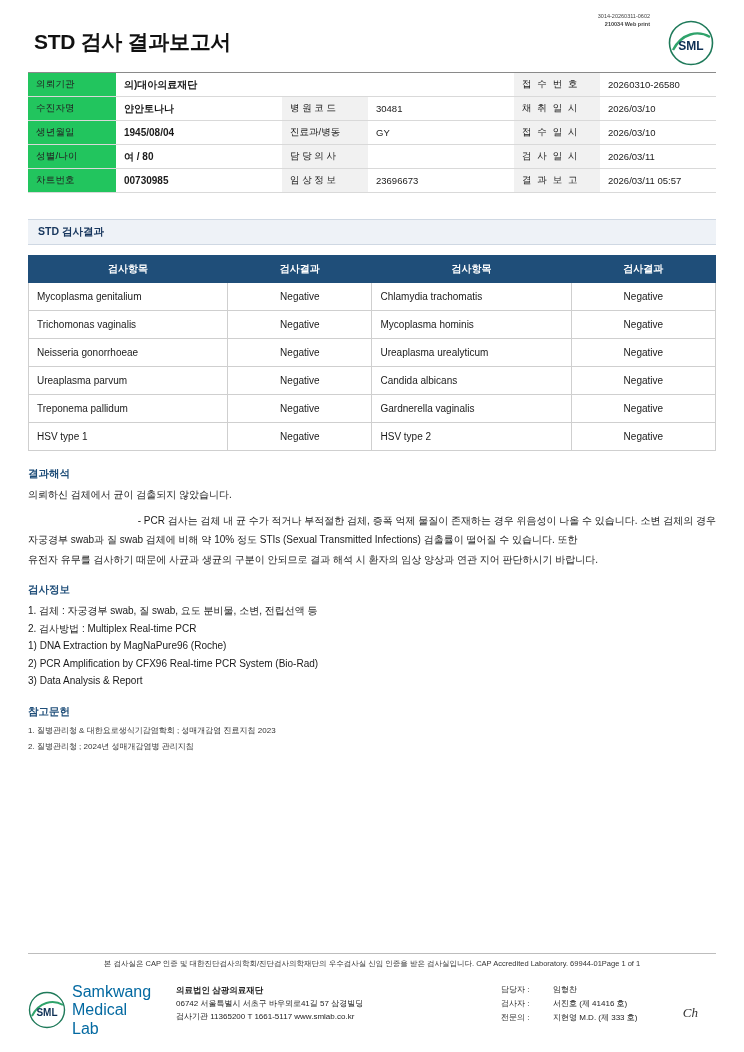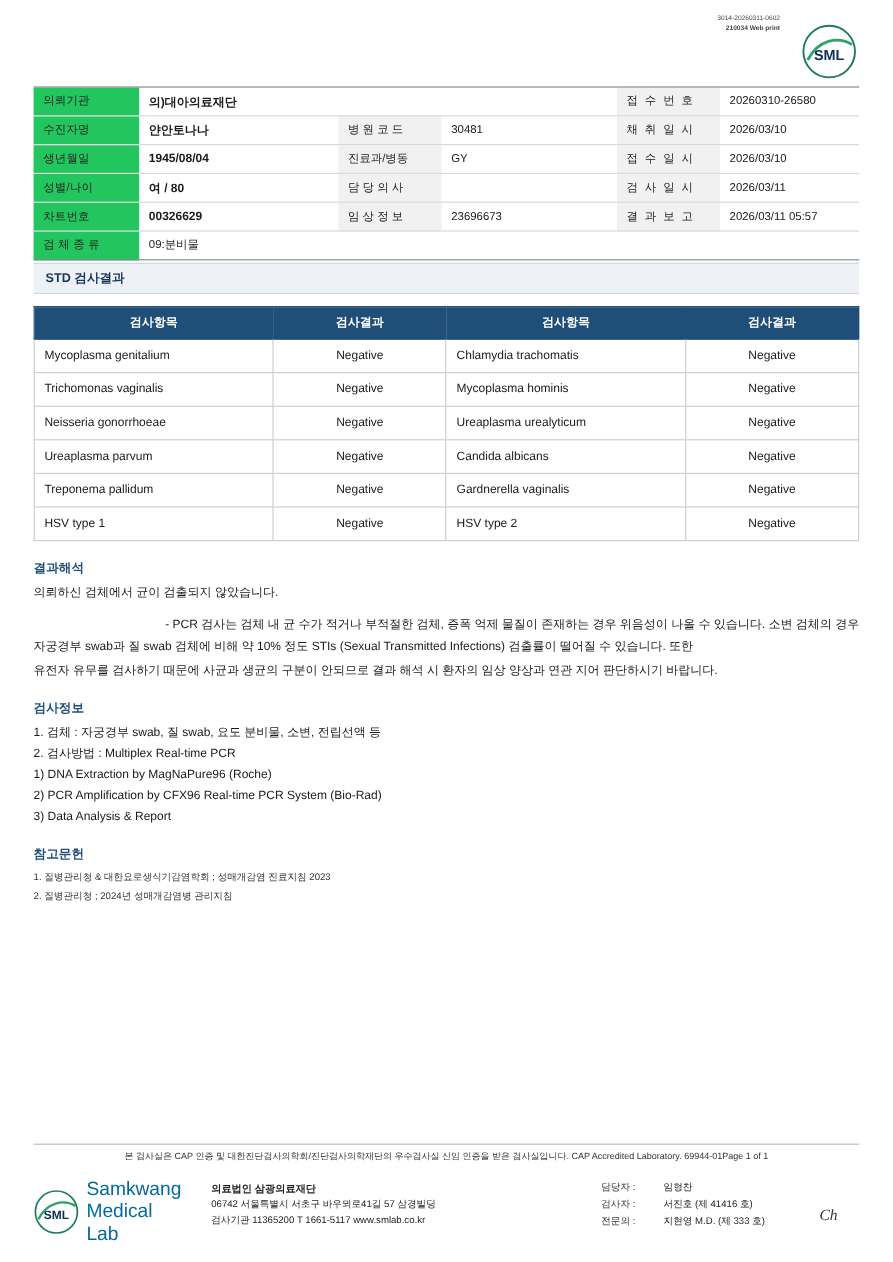--- a/index.html
+++ b/index.html
@@ -107,21 +107,21 @@
   }
   .info-table .val3 {
     font-size: 9.5px;
   }
   .info-table tr.last td {
     border-bottom: 1.5px solid #8a8a8a;
   }
 
   
   .section-banner {
-    margin-top: 2px;
+    margin-top: 26px;
     background: #eef2f7;
     border-top: 1px solid #cfd8e3;
     border-bottom: 1px solid #cfd8e3;
     padding: 5px 10px;
     font-size: 10.5px;
     font-weight: bold;
     color: #17365d;
   }
 
   
@@ -254,20 +254,21 @@
     font-size: 13px;
     color: #333;
   }
 </style>
 </head>
 <body>
 
 <div class="page">
 
   <div class="header">
+    <div class="doc-title">STD 검사 결과보고서</div>
     <div class="header-codes">
       <div>3014-20260311-0602</div>
       <div class="bold">210034   Web print</div>
     </div>
     <div class="sml-logo-top">
       <svg viewBox="0 0 46 46" width="46" height="46">
         <circle cx="23" cy="23" r="21.5" fill="none" stroke="#1f7a5a" stroke-width="1.6"></circle>
         <path d="M5 30 C14 13, 30 10, 42 17" fill="none" stroke="#2fa36b" stroke-width="2.4"></path>
         <text x="23" y="30" font-family="Liberation Sans, sans-serif" font-size="12" font-weight="bold" fill="#0d2f54" text-anchor="middle">SML</text>
       </svg>
@@ -301,29 +302,25 @@
       <tr>
         <td class="lbl">성별/나이</td>
         <td class="val">여 / 80</td>
         <td class="lbl2">담 당 의 사</td>
         <td class="val2"></td>
         <td class="lbl3">검 사 일 시</td>
         <td class="val3">2026/03/11</td>
       </tr>
       <tr>
         <td class="lbl">차트번호</td>
-        <td class="val">00326629</td>
+        <td class="val">00730985</td>
         <td class="lbl2">임 상 정 보</td>
         <td class="val2">23696673</td>
         <td class="lbl3">결 과 보 고</td>
         <td class="val3">2026/03/11 05:57</td>
-      </tr>
-      <tr class="last">
-        <td class="lbl">검 체 종 류</td>
-        <td class="val small" colspan="5">09:분비물</td>
       </tr>
     </tbody>
   </table>
 
   <div class="section-banner">STD 검사결과</div>
 
   <table class="result-table">
     <thead>
       <tr>
         <th>검사항목</th>

